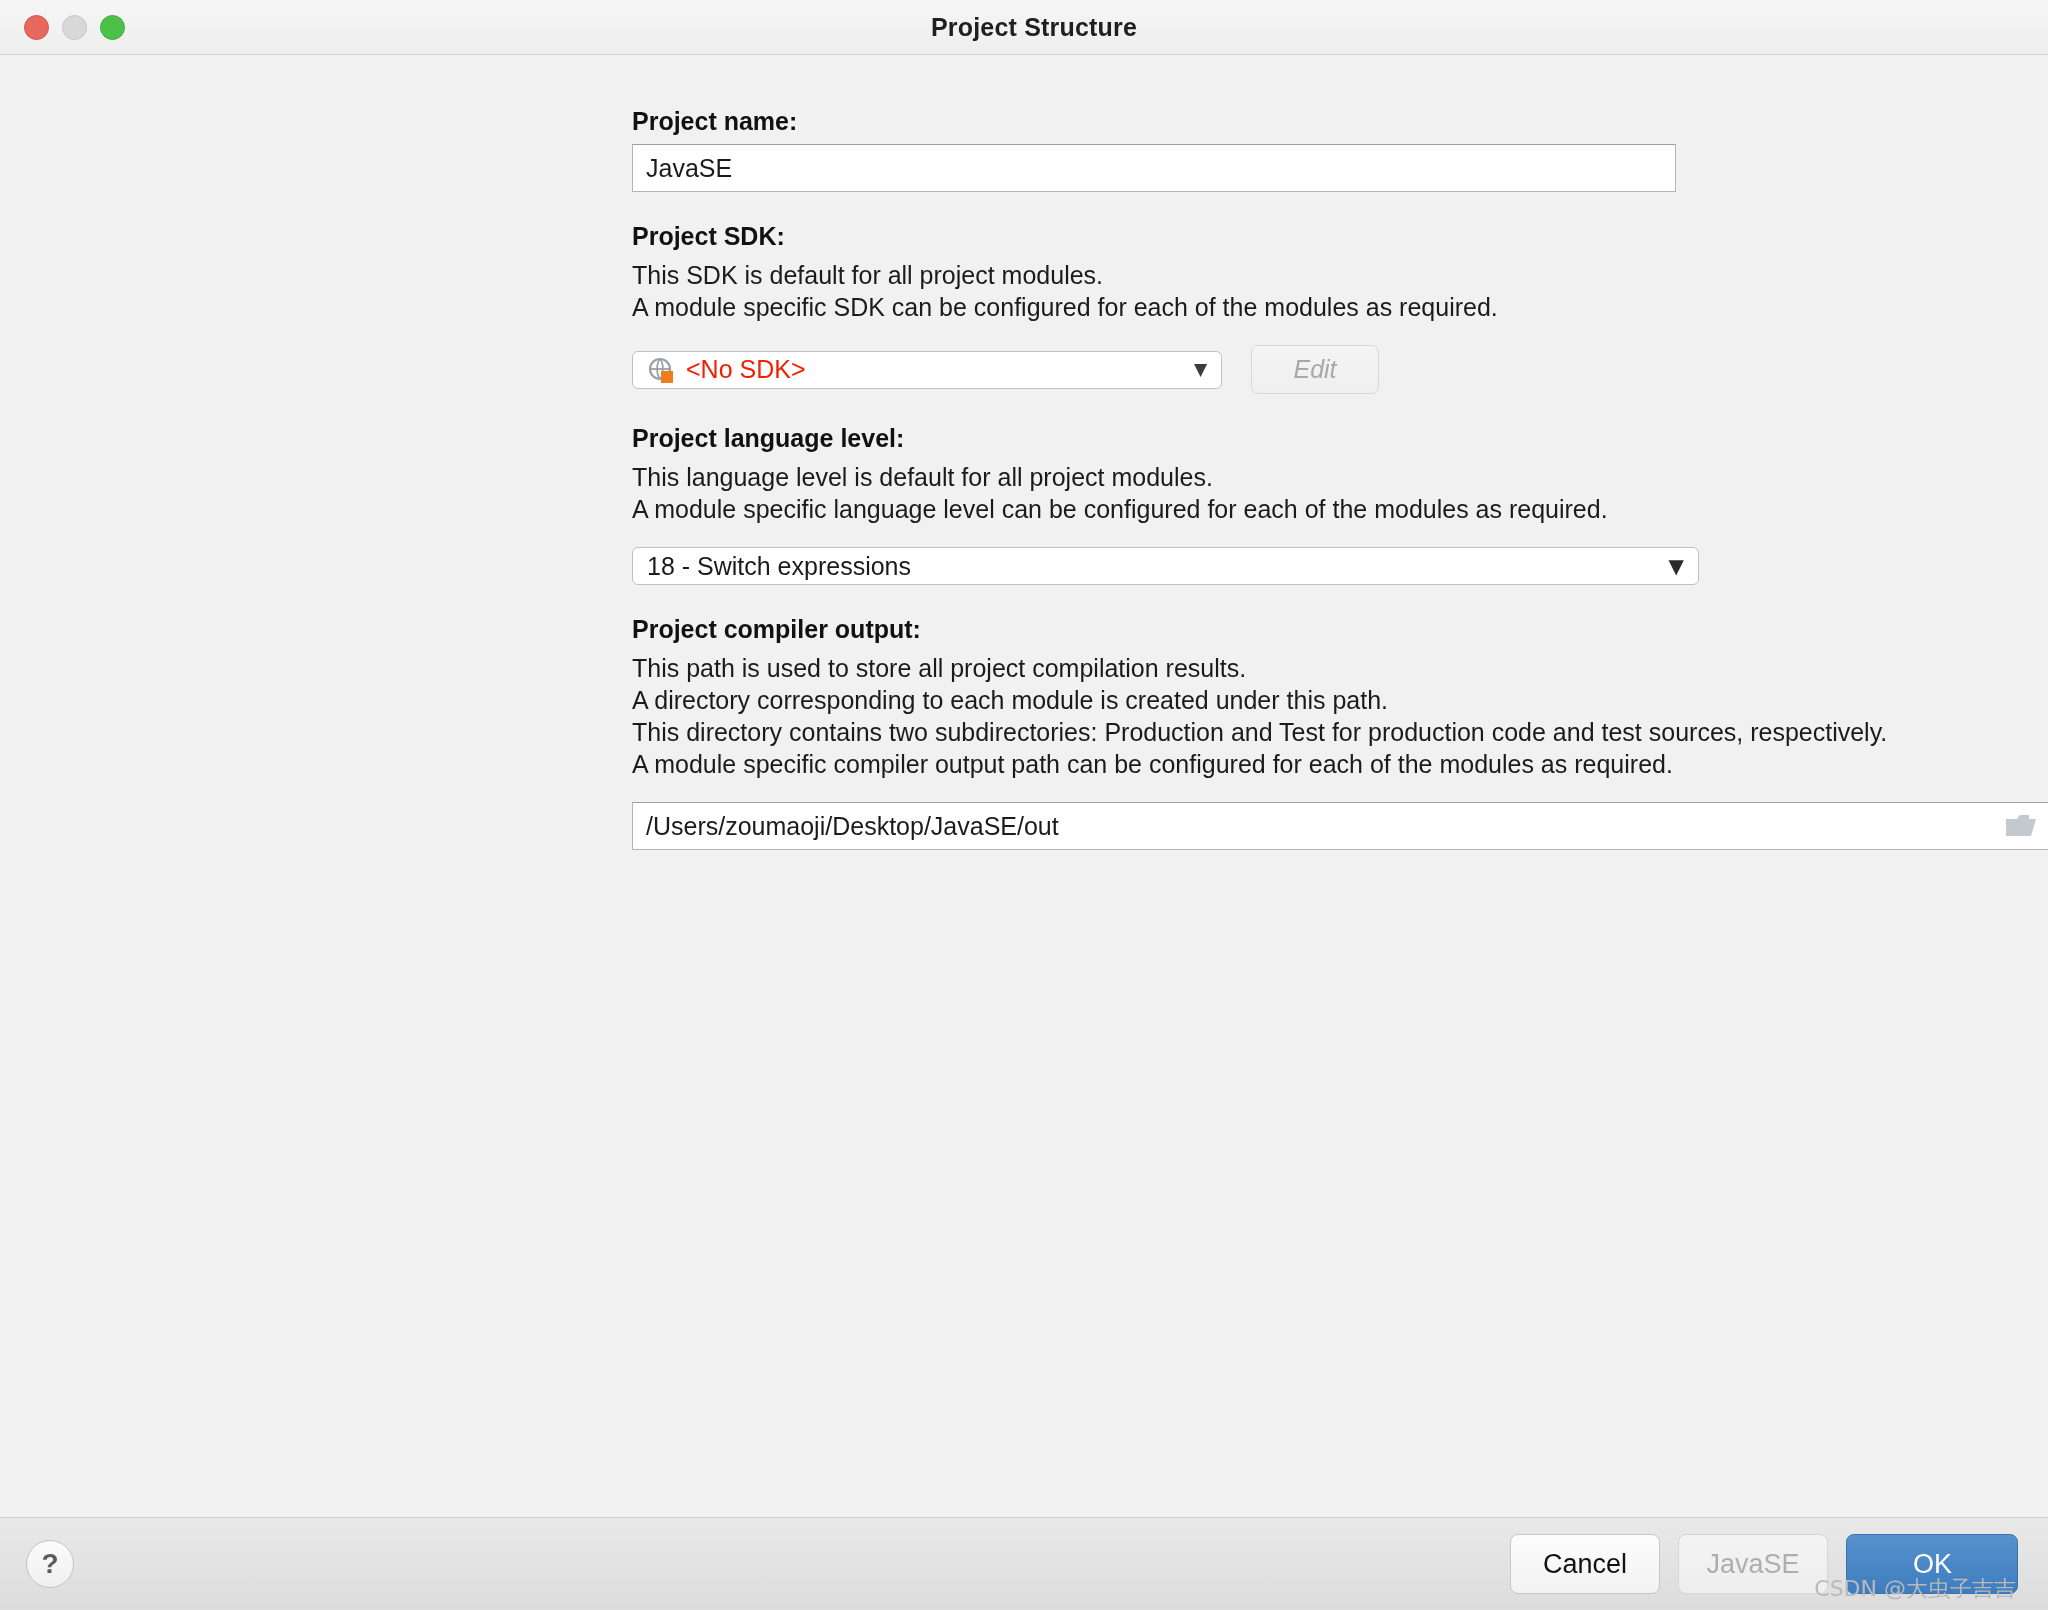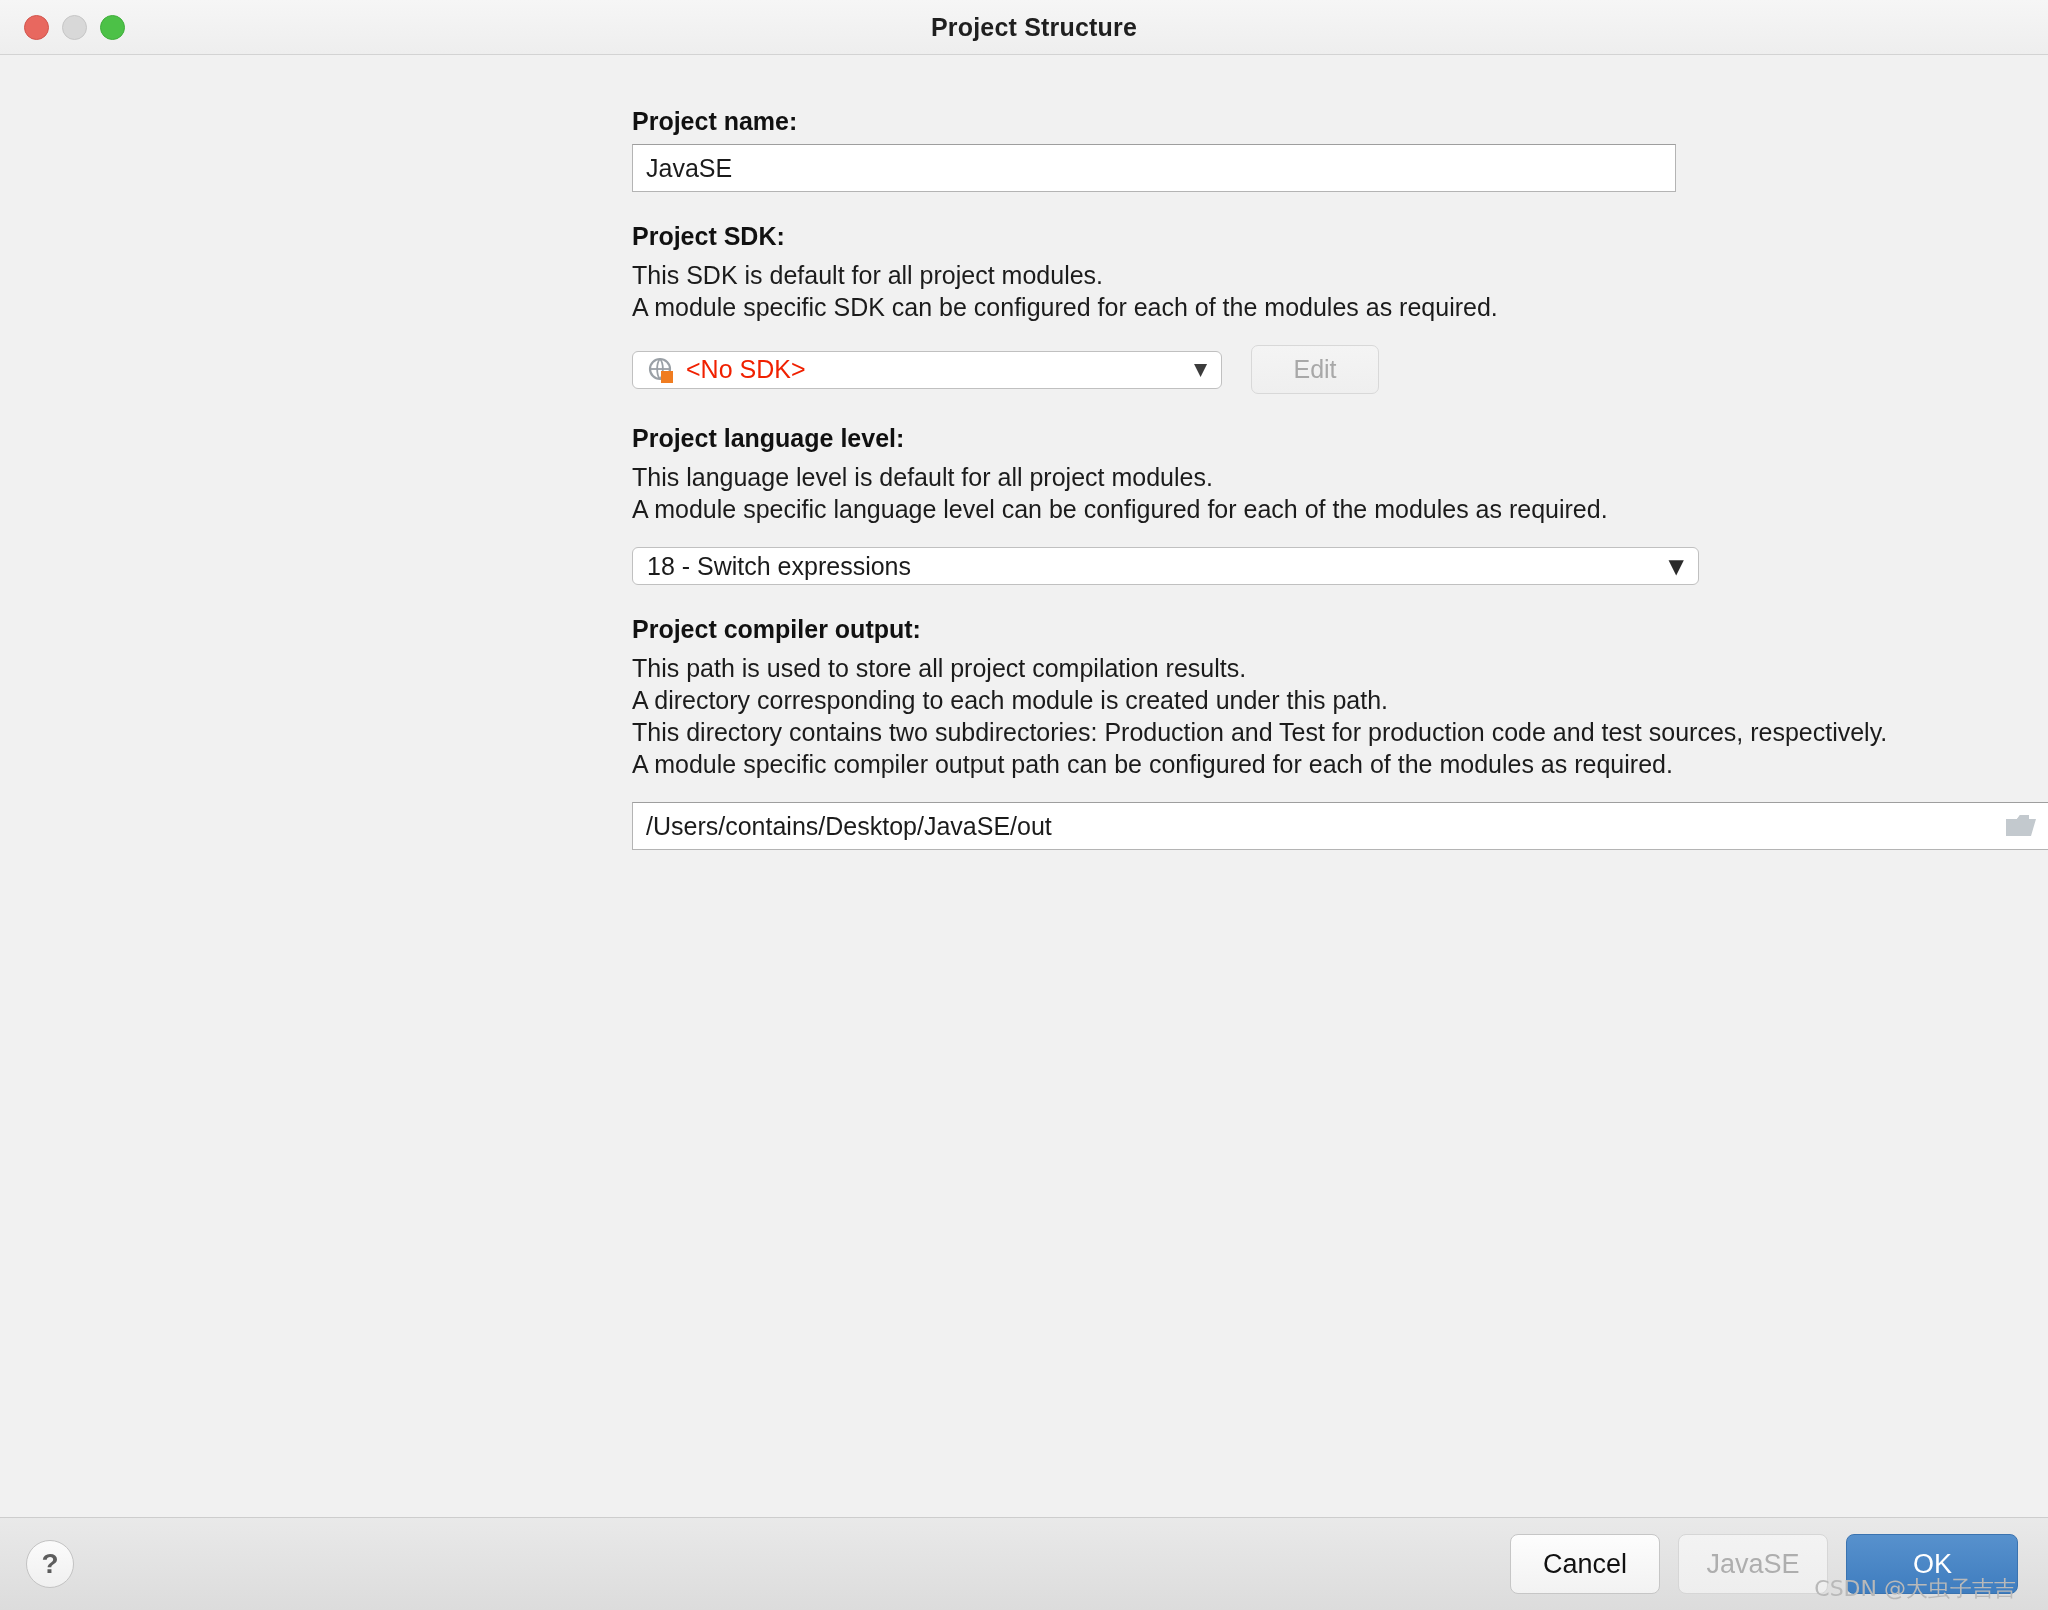--- a/index.html
+++ b/index.html
@@ -122,21 +122,21 @@
 
   .btn {
     height: 49px; min-width: 128px;
     border-radius: 7px; border: 1px solid #cfcfcf;
     background: linear-gradient(to bottom,#fbfbfb,#f1f1f1);
     display: flex; align-items: center; justify-content: center;
     font-size: 25px; color: #1b1b1b;
     padding: 0 18px;
   }
   .btn.disabled { color: #a8a8a8; border-color: #d8d8d8;
-                  background: linear-gradient(to bottom,#f4f4f4,#efefef); }
+                  background: linear-gradient(to bottom,#f4f4f4,#efefef); font-style: italic; }
 
   
   .footer {
     height: 93px; min-height: 93px;
     background: linear-gradient(to bottom, #e9e9e9 0%, #dcdcdc 100%);
     border-top: 1px solid #cdcdcd;
     display: flex; align-items: center;
     padding: 0 30px 0 26px; gap: 18px;
     position: relative;
   }
@@ -256,21 +256,21 @@
 
         <h3 class="lbl">Project compiler output:</h3>
         <div class="desc">This path is used to store all project compilation results.</div>
         <div class="desc">A directory corresponding to each module is created under this path.</div>
         <div class="desc">This directory contains two subdirectories: Production and Test for production code and test sources, respectively.</div>
         <div class="desc">A module specific compiler output path can be configured for each of the modules as required.</div>
 
         <div class="gap-s"></div>
 
         <div class="textfield path-field">
-          <span placeholder="Compiler output path">/Users/contains/Desktop/JavaSE/out</span>
+          <span placeholder="Compiler output path">/Users/zoumaoji/Desktop/JavaSE/out</span>
           <span class="folder-icon">
             <svg width="34" height="28" viewBox="0 0 34 28">
               <path d="M2 7 H13 L16 3 H25 V7 H32 L27 24 H2 Z" fill="#c3c9ce"></path>
               <path d="M2 7 H13 L16 3 H25 V7" fill="#c3c9ce"></path>
             </svg>
           </span>
         </div>
 
       </div>
     </div>

